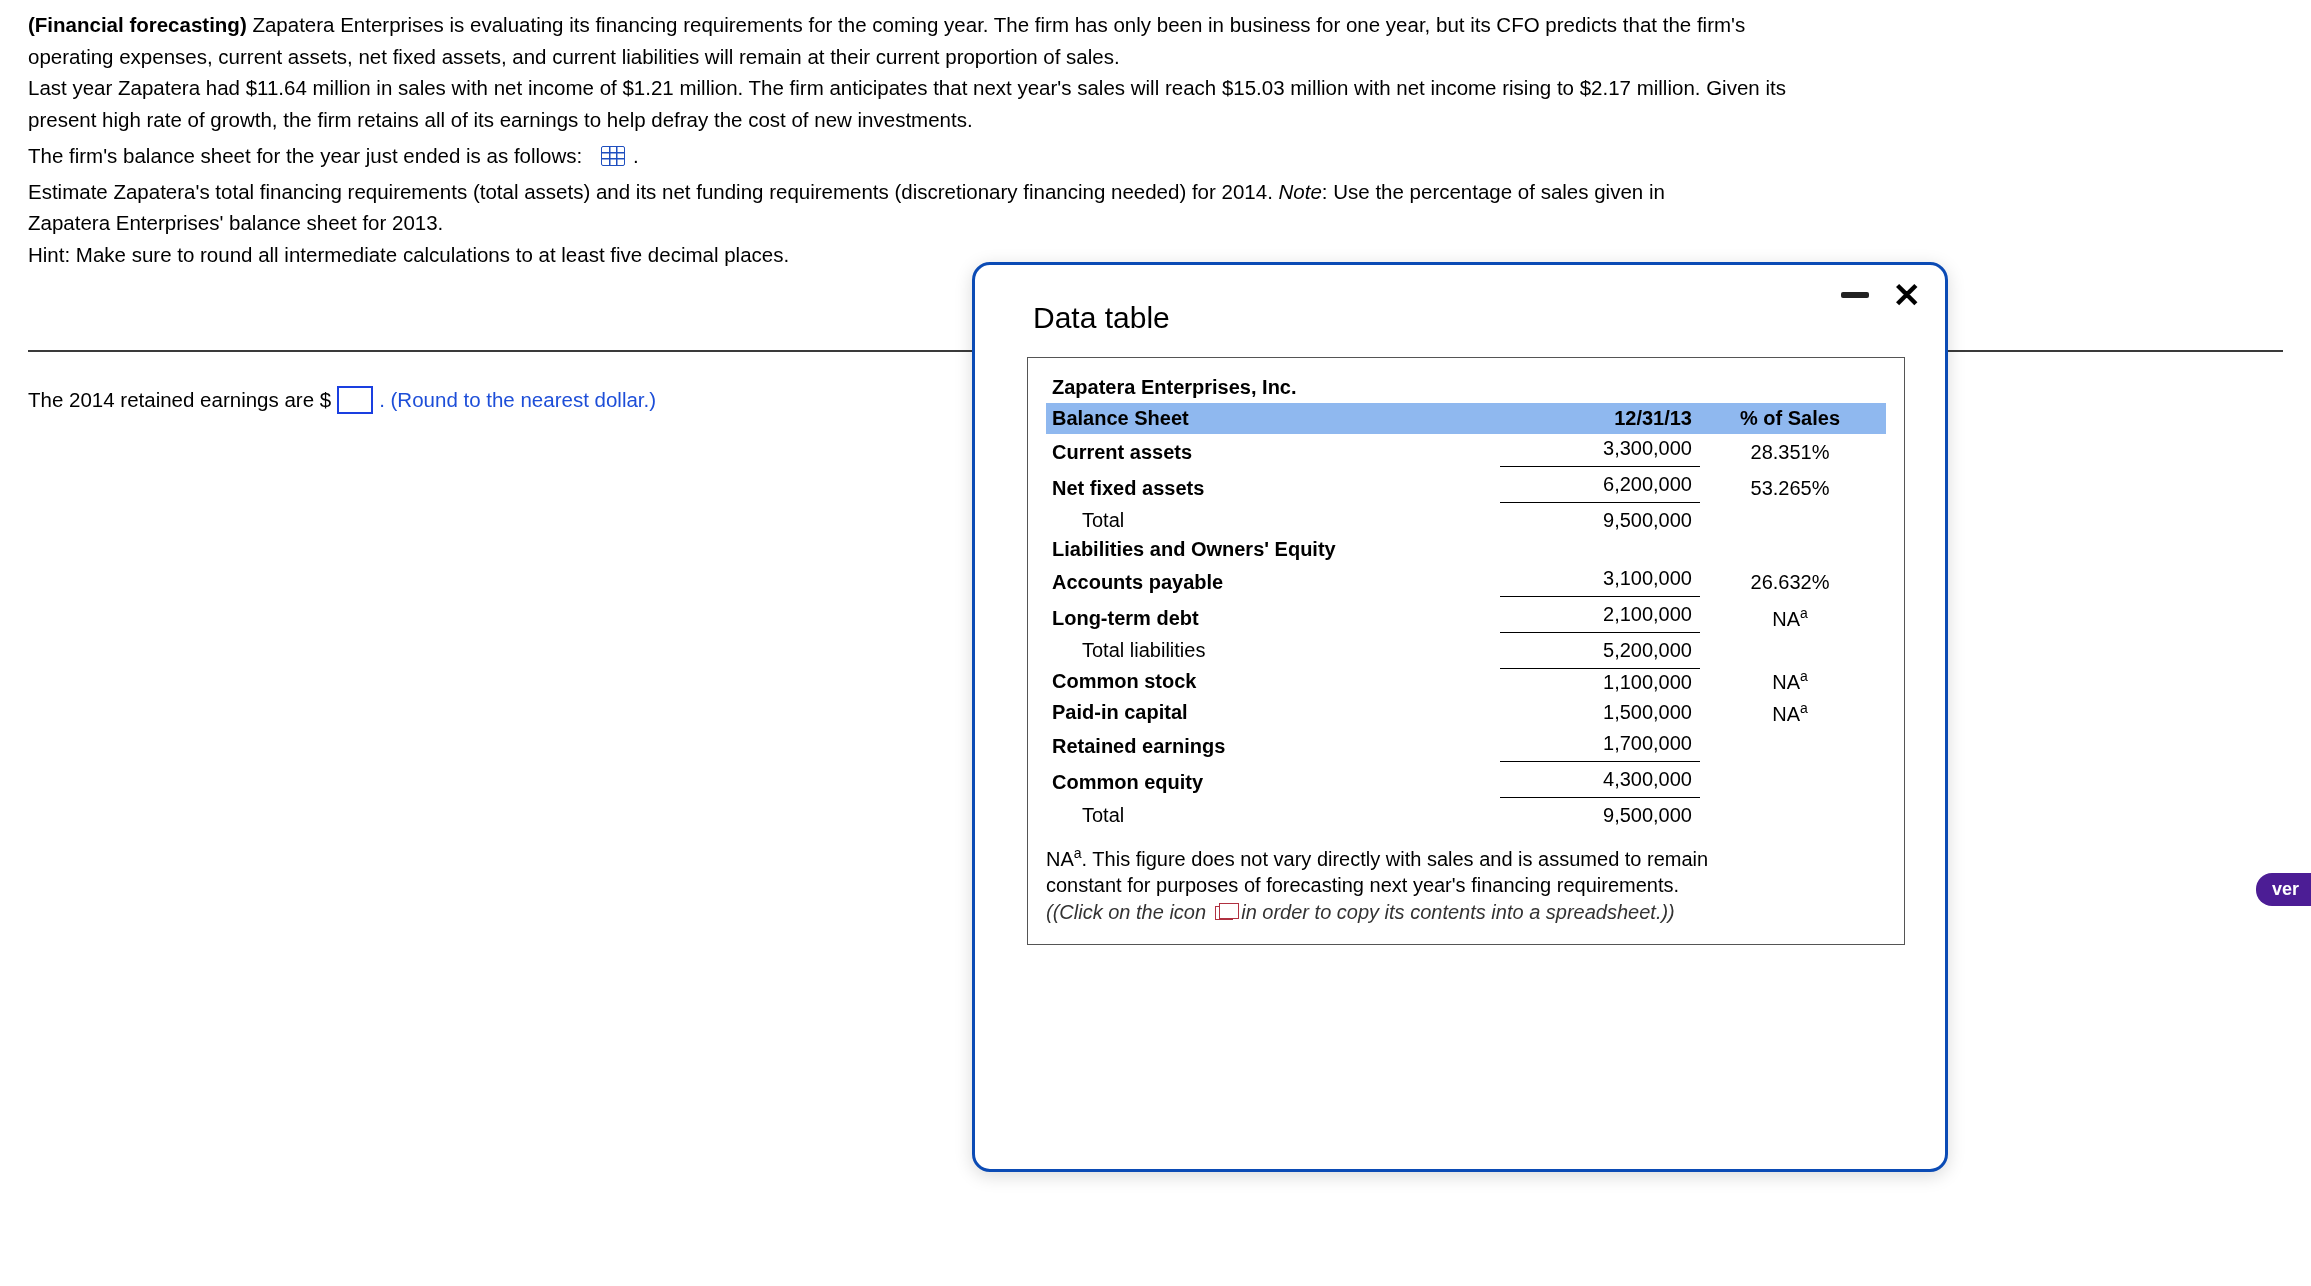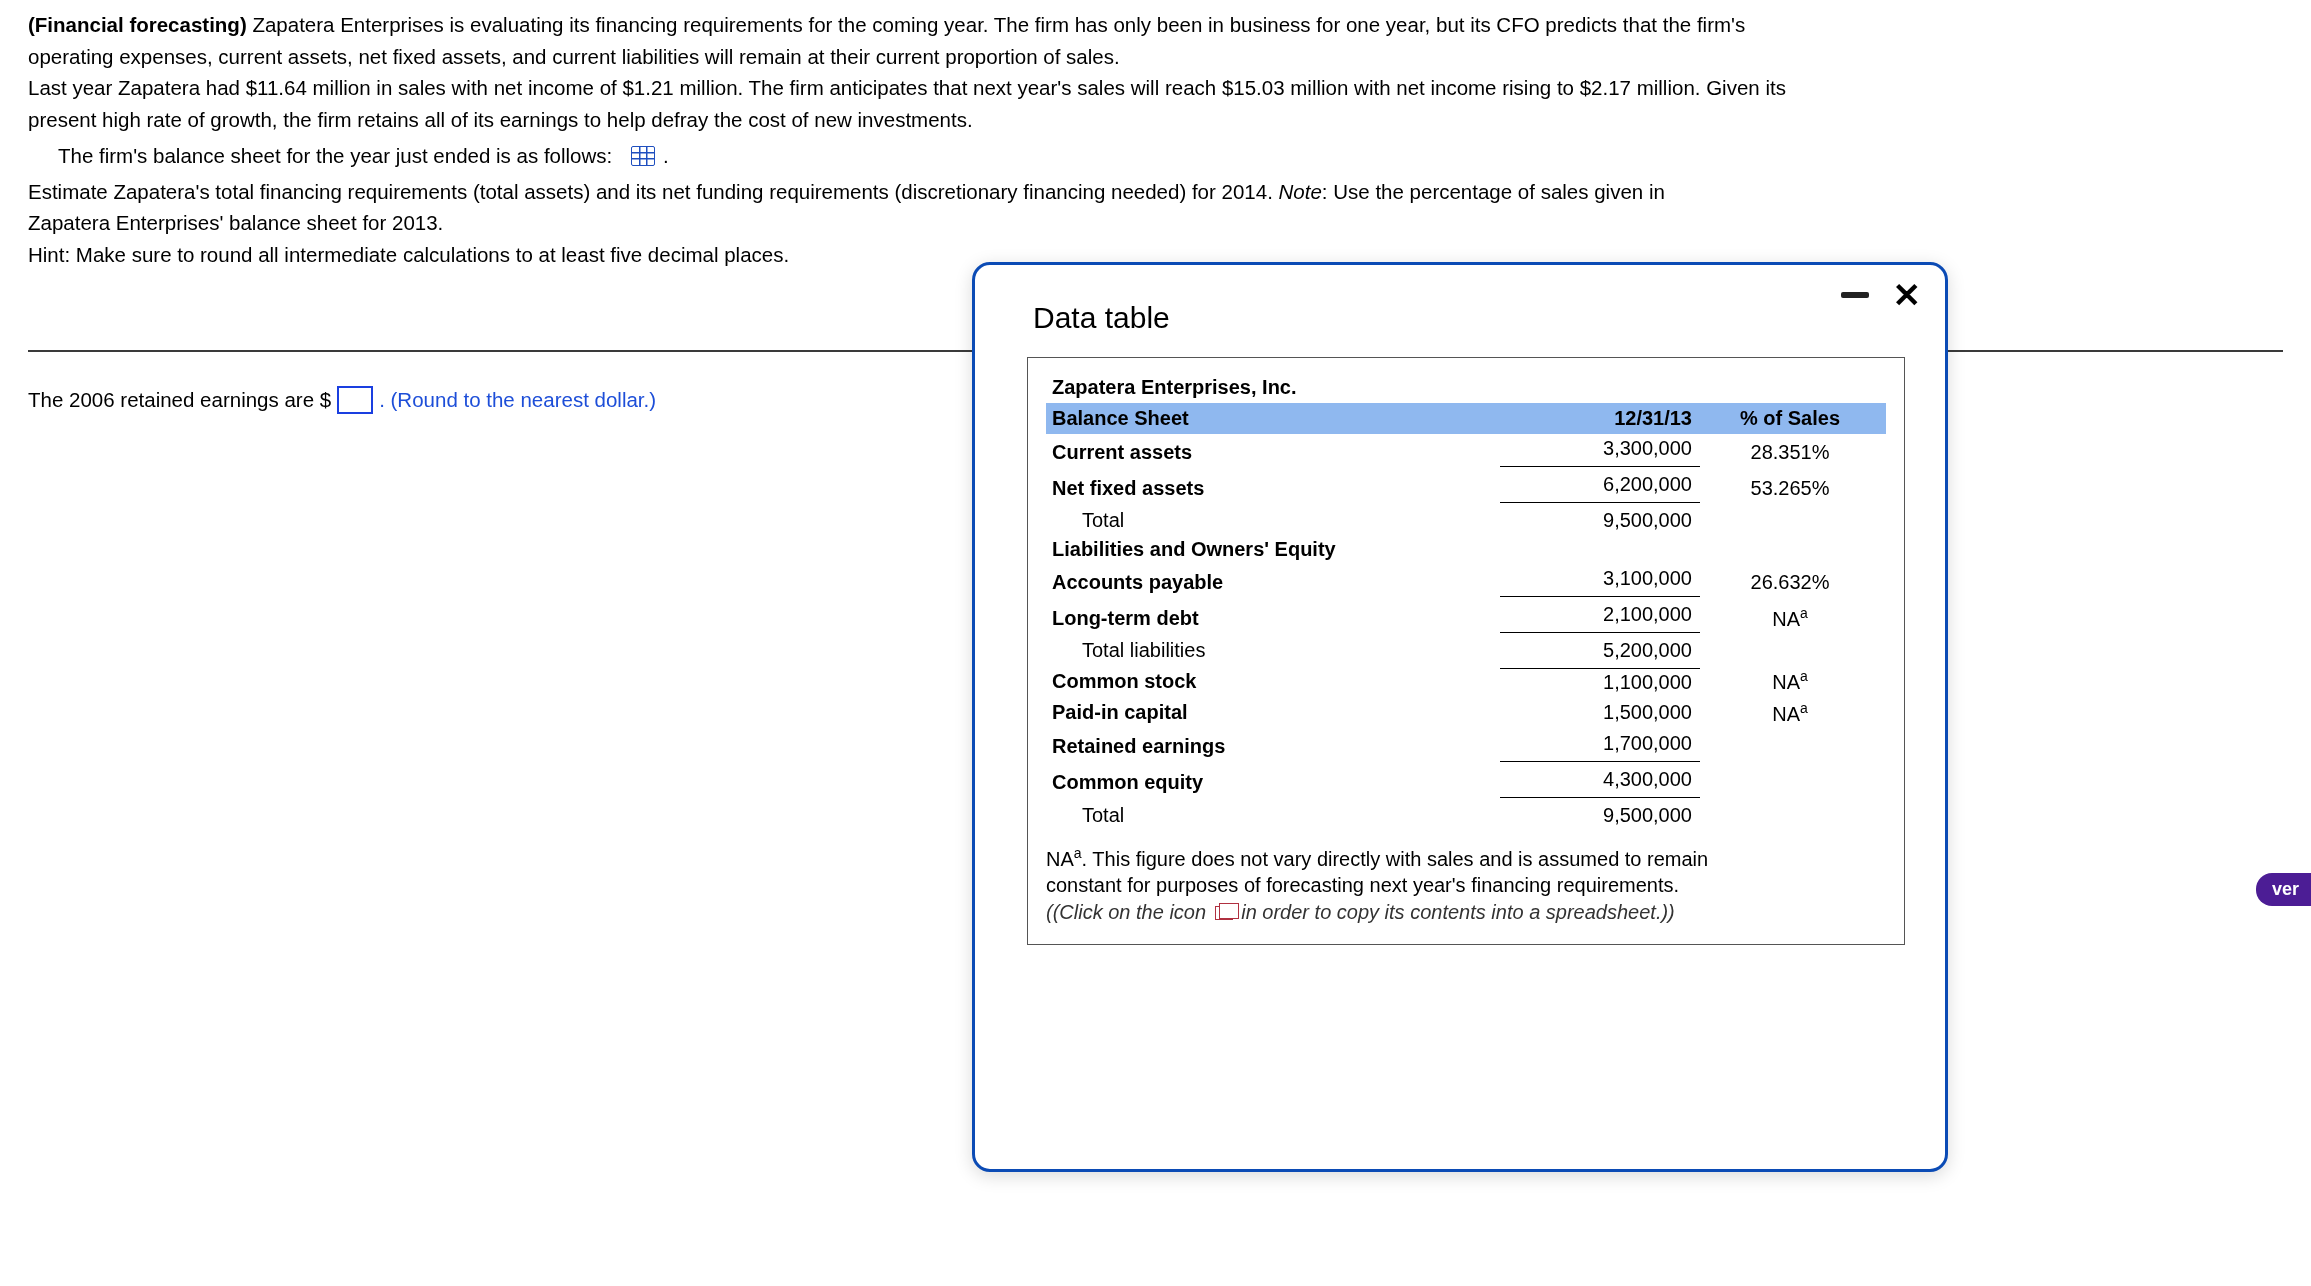--- a/index.html
+++ b/index.html
@@ -97,38 +97,38 @@
   <div class="problem">
     <p class="para">
       <span class="bold">(Financial forecasting)</span>
       <span>Zapatera Enterprises is evaluating its financing requirements for the coming year.  The firm has only been in business for one year, but its CFO predicts that the firm's</span>
     </p>
     <p class="para">operating expenses, current assets, net fixed assets, and current liabilities will remain at their current proportion of sales.</p>
     <p class="para">
       <span>Last year Zapatera had $11.64 million in sales with net income of $1.21 million.  The firm anticipates that next year's sales will reach $15.03 million with net income rising to $2.17 million.  Given its</span>
     </p>
     <p class="para">present high rate of growth, the firm retains all of its earnings to help defray the cost of new investments.</p>
-    <p class="para" style="margin-top:6px;margin-left:30px;">
+    <p class="para" style="margin-top:6px;">
       <span>The firm's balance sheet for the year just ended is as follows:</span>
       &nbsp;
       <span class="table-icon" role="button"></span>
       <span>.</span>
     </p>
     <p class="para" style="margin-top:6px;">
       <span>Estimate Zapatera's total financing requirements (total assets) and its net funding requirements (discretionary financing needed) for 2014.  </span>
       <span class="italic">Note</span><span>:  Use the percentage of sales given in</span>
     </p>
     <p class="para">Zapatera Enterprises' balance sheet for 2013.</p>
     <p class="para">Hint: Make sure to round all intermediate calculations to at least five decimal places.</p>
   </div>
 
   <hr class="hr">
 
   <div class="answer-row">
-    <span>The 2006 retained earnings are $</span>
+    <span>The 2014 retained earnings are $</span>
     <span class="answer-input" role="textbox"></span>
     <span class="blue">.  (Round to the nearest dollar.)</span>
   </div>
 
   <div class="modal">
     <div class="modal-controls">
       <div class="min-btn" role="button"></div>
       <div class="close-btn" role="button">✕</div>
     </div>
     <div class="modal-title">Data table</div>

